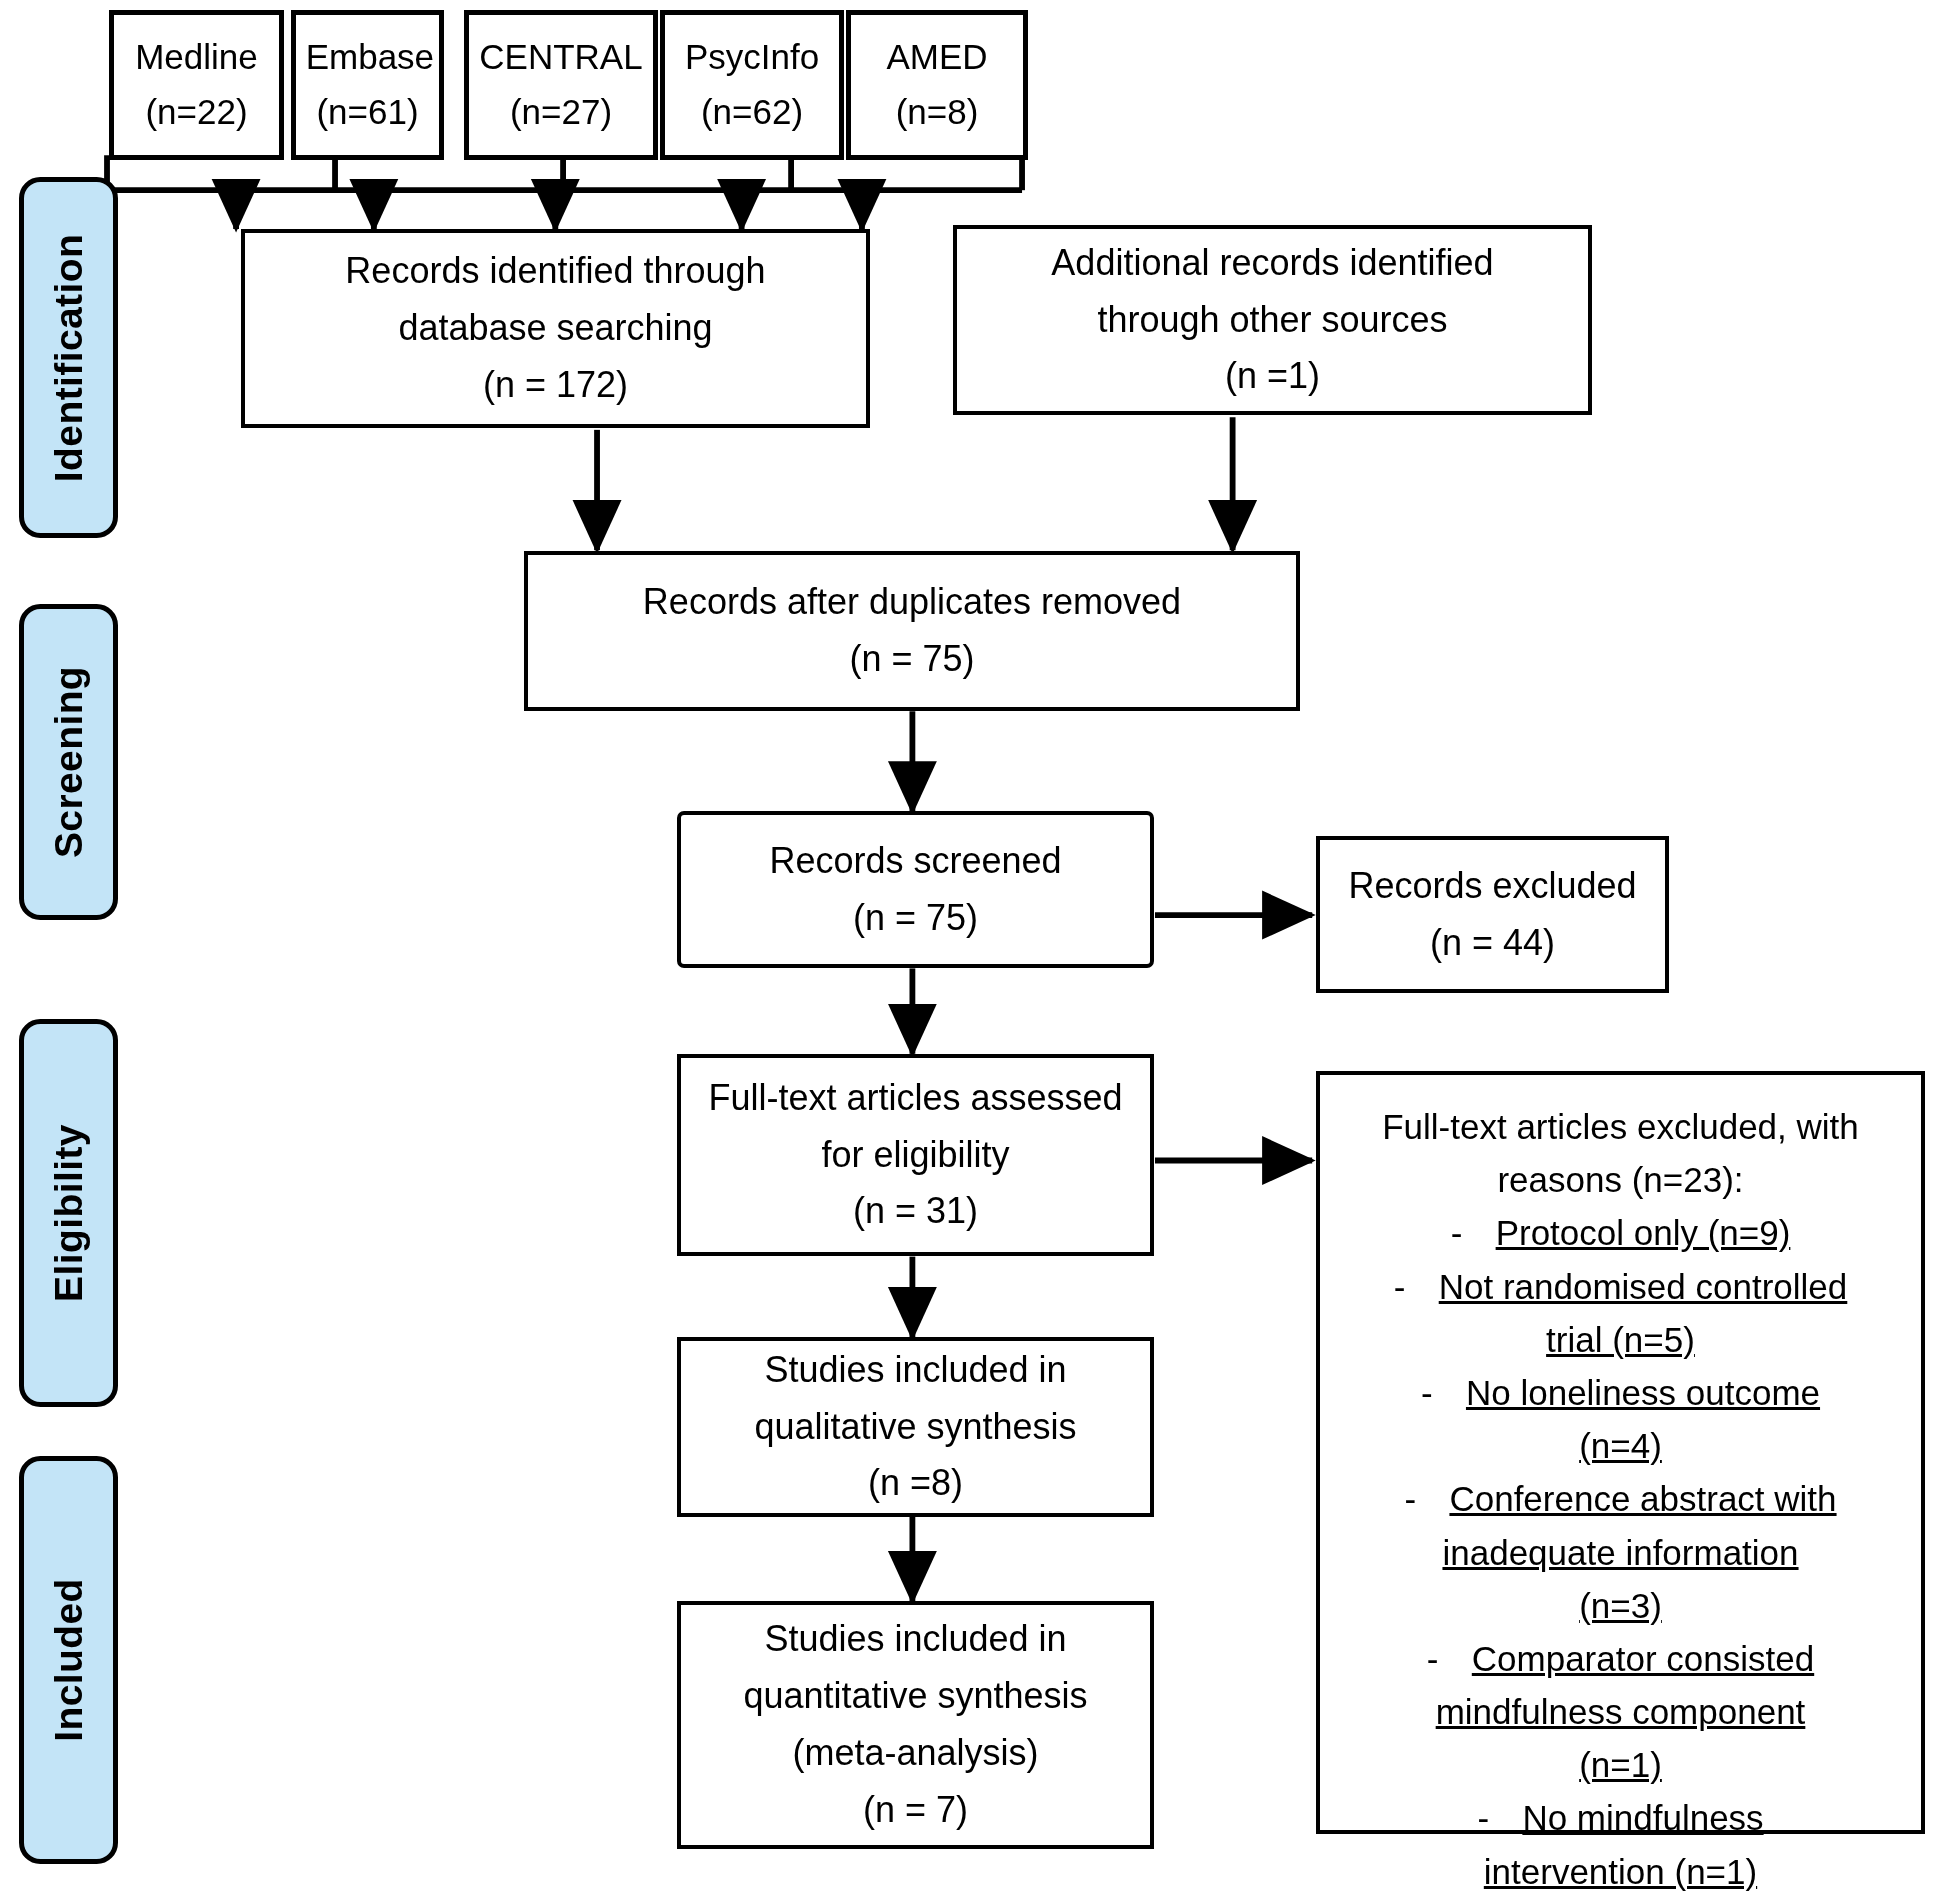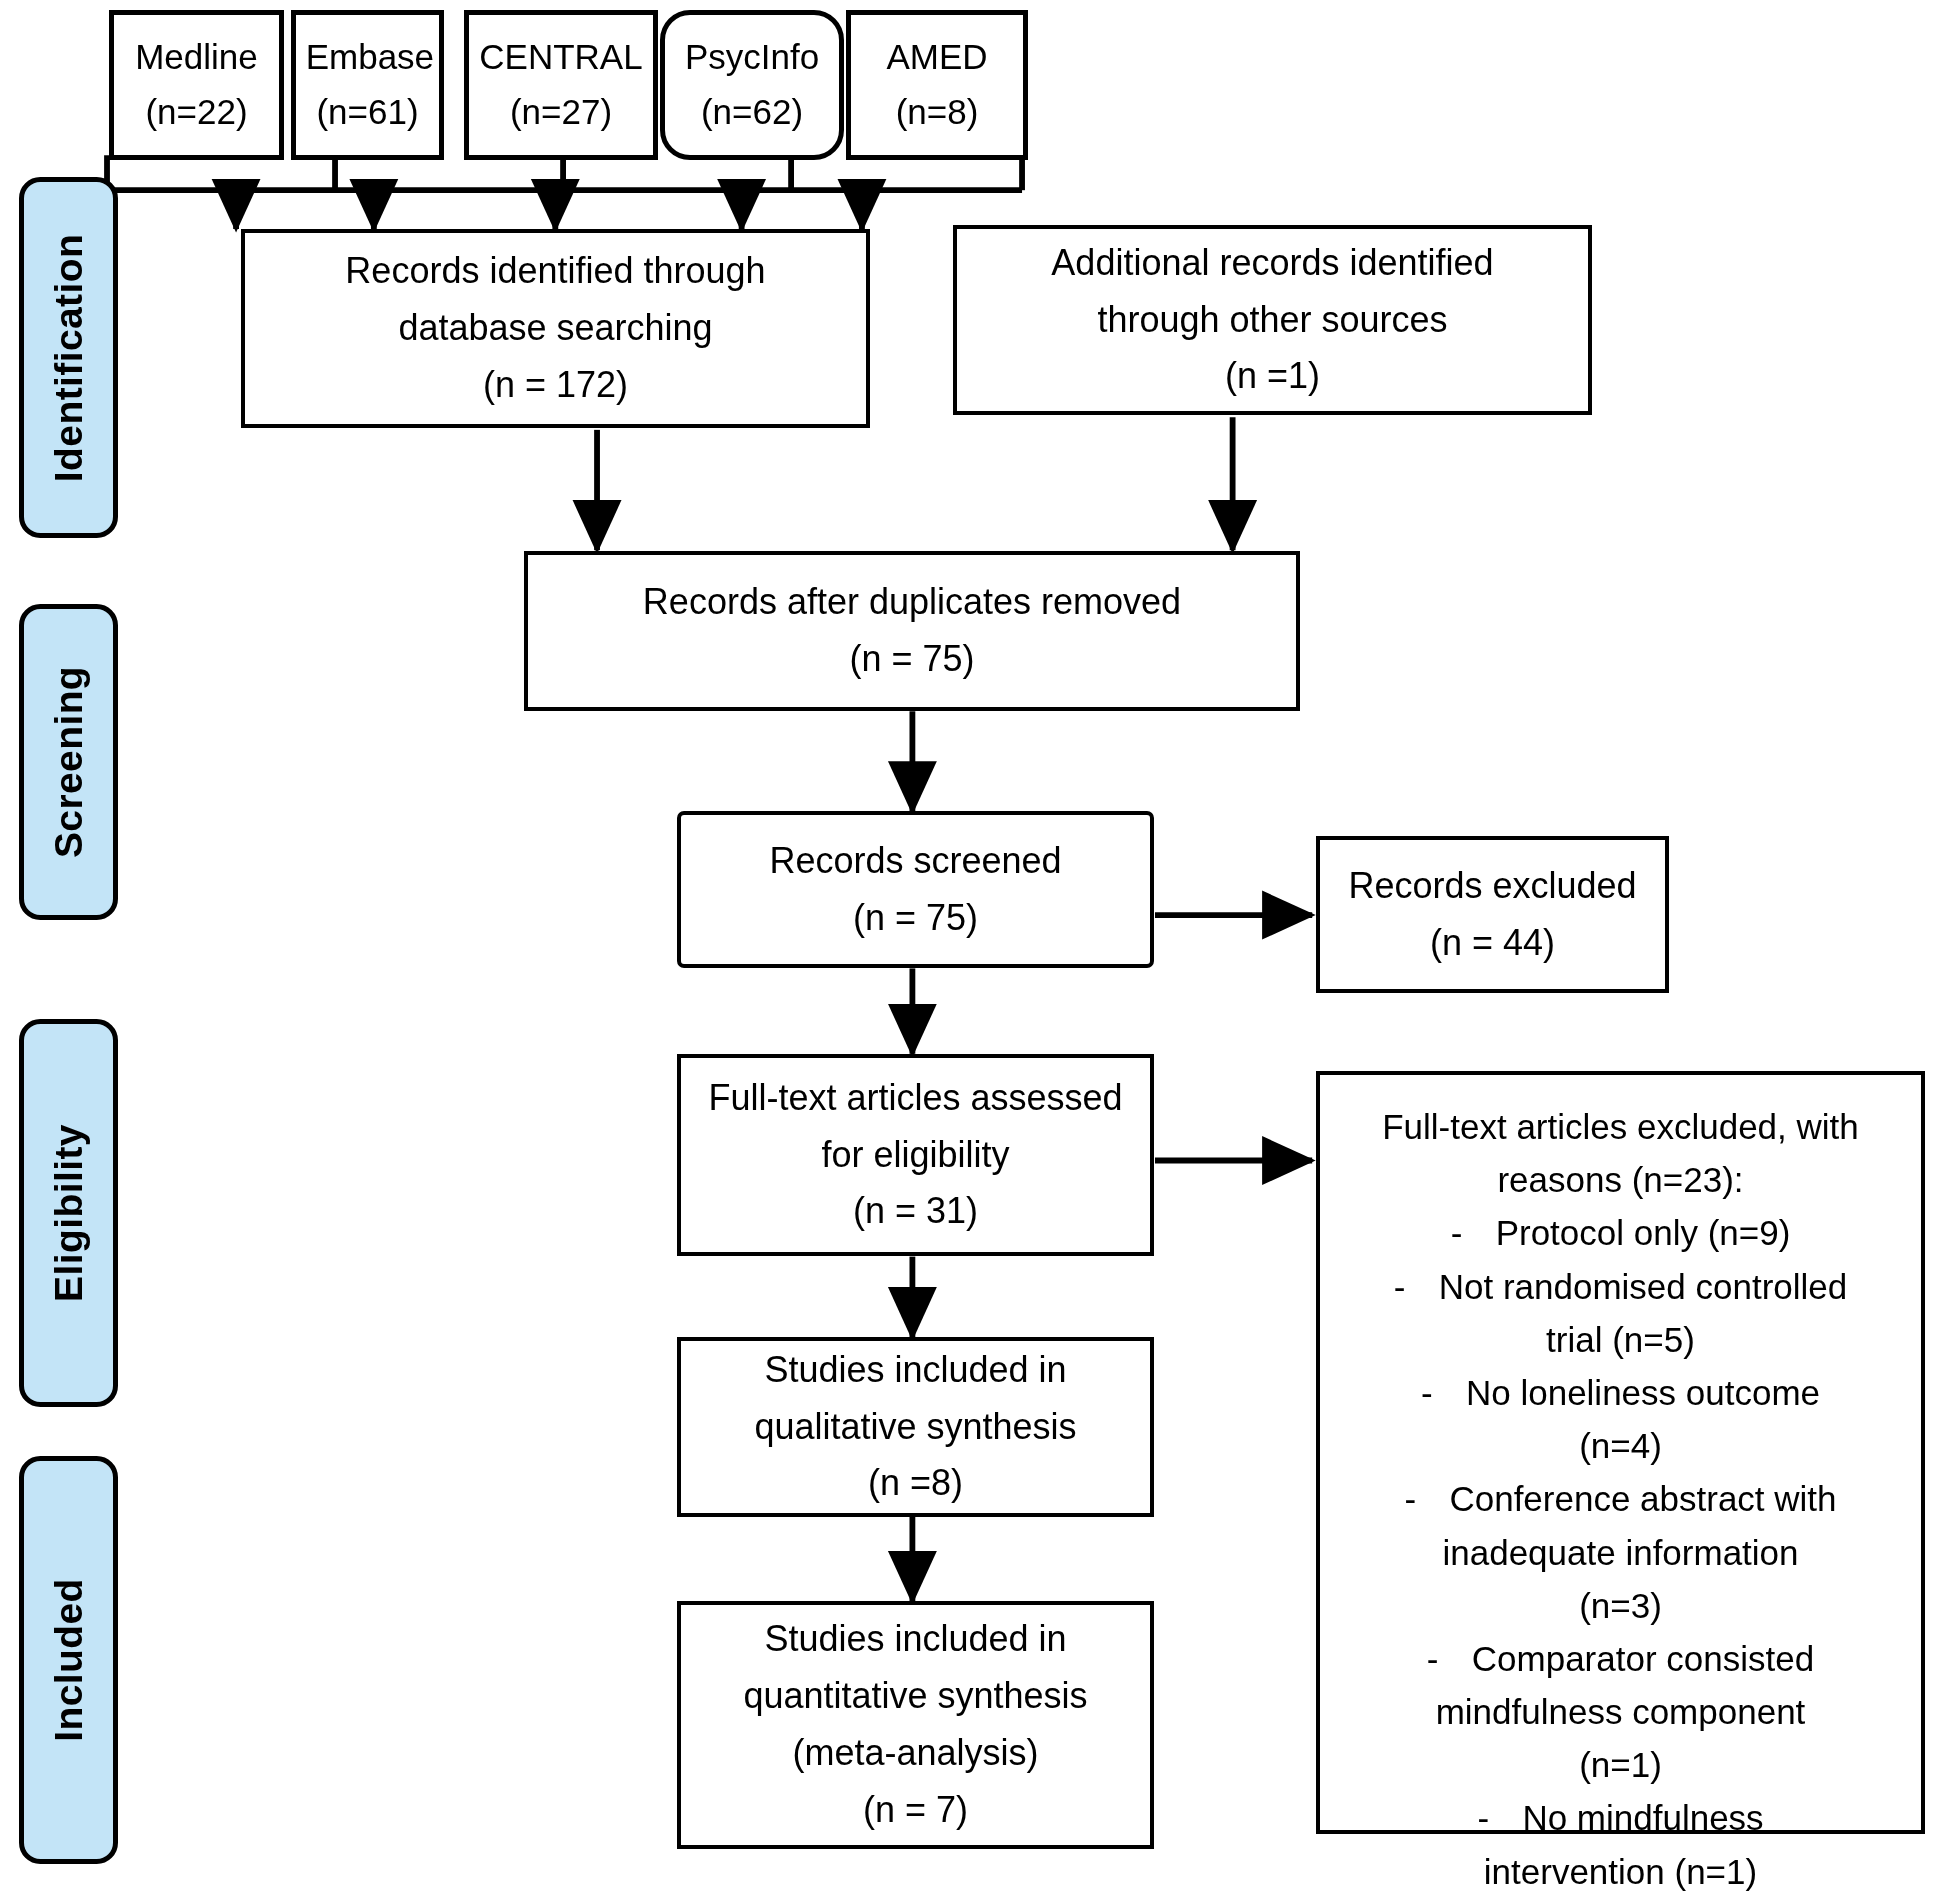--- a/index.html
+++ b/index.html
@@ -64,20 +64,21 @@
     font-size: 35px;
     line-height: 1.52;
     text-align: center;
     padding: 25px 21.3px 19.4px 21.3px;
   }
   .reasons .hdr { display: block; }
   .reason-item {
     display: block;
     position: relative;
     padding-left: 0;
+    text-decoration: underline;
   }
   .reason-item .dash {
     display: inline-block;
     width: 45px;
     text-align: left;
   }
   svg.lines {
     position: absolute;
     left: 0;
     top: 0;
@@ -149,21 +150,21 @@
     <span class="line">(n=22)</span>
   </div>
   <div class="box db-box" style="left:291px; top:9.7px; width:153px; height:150px;">
     <span class="line">Embase</span>
     <span class="line">(n=61)</span>
   </div>
   <div class="box db-box" style="left:464px; top:9.7px; width:194px; height:150px;">
     <span class="line">CENTRAL</span>
     <span class="line">(n=27)</span>
   </div>
-  <div class="box db-box" style="left:660px; top:9.7px; width:184px; height:150px;border-radius:30px;">
+  <div class="box db-box" style="left:660px; top:9.7px; width:184px; height:150px;">
     <span class="line">PsycInfo</span>
     <span class="line">(n=62)</span>
   </div>
   <div class="box db-box" style="left:846px; top:9.7px; width:182px; height:150px;">
     <span class="line">AMED</span>
     <span class="line">(n=8)</span>
   </div>
 
   <div class="box" style="left:241px; top:229px; width:629px; height:199px;">
     <span class="line">Records identified through</span>

